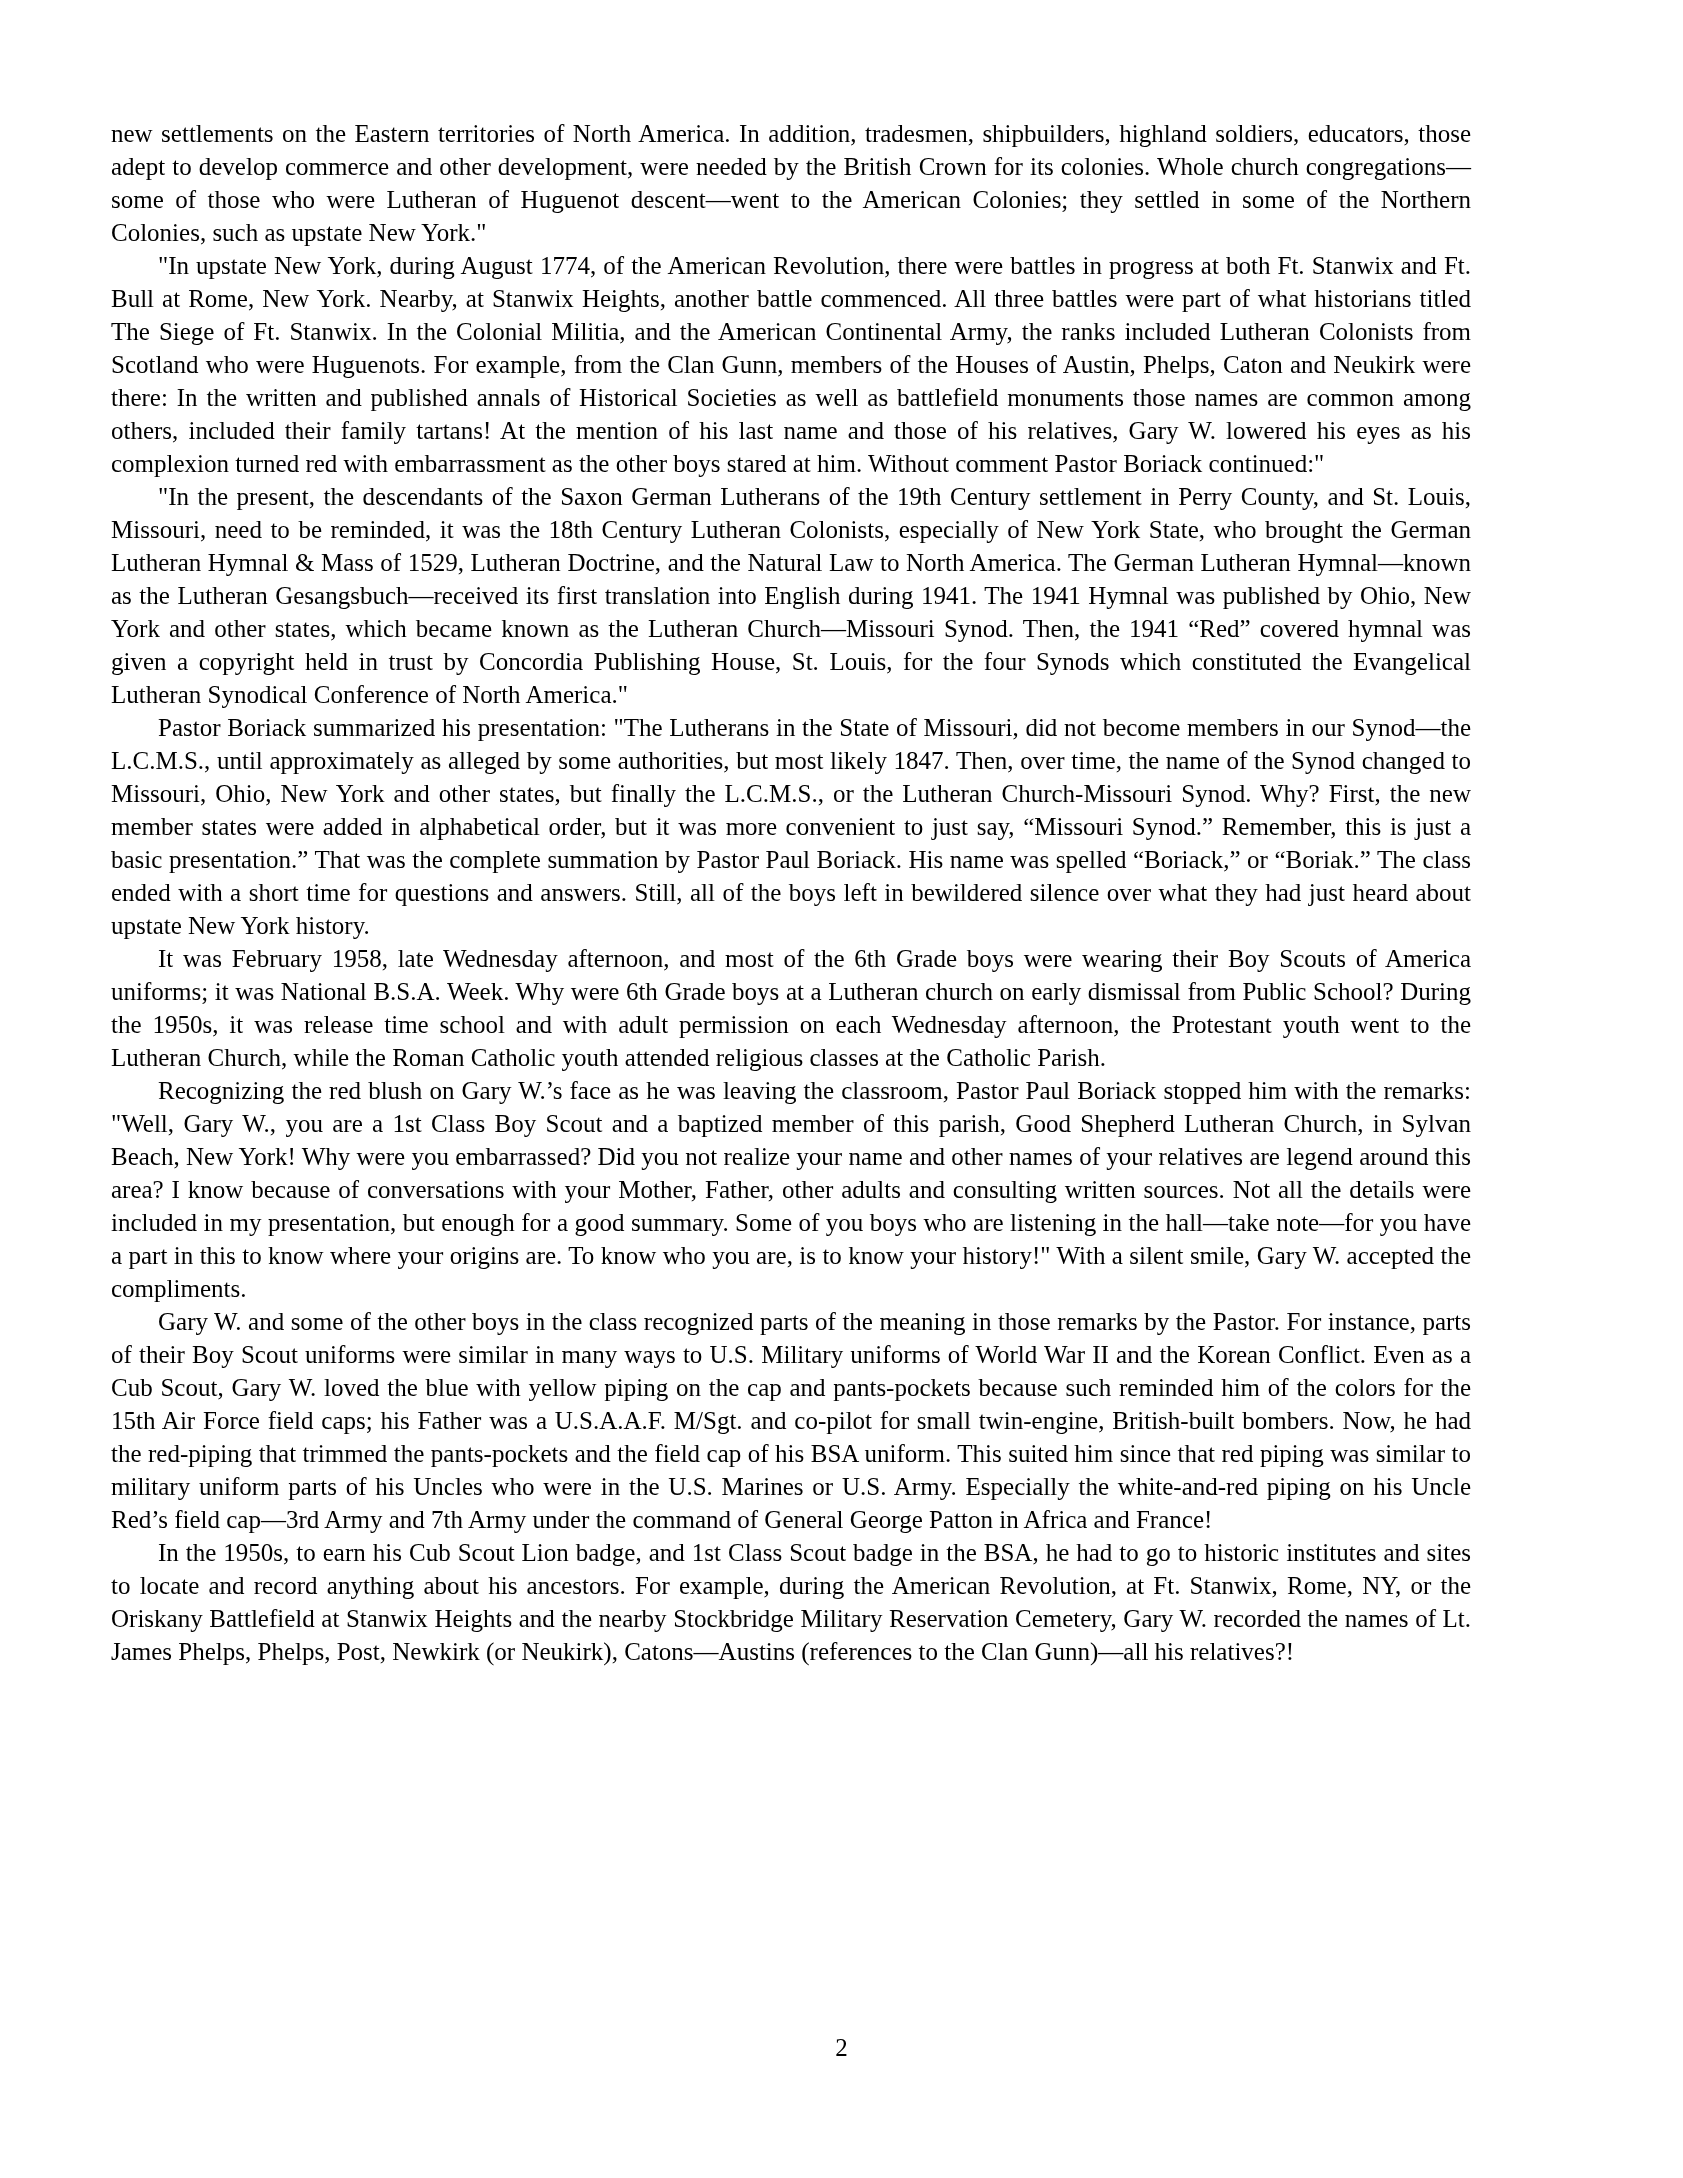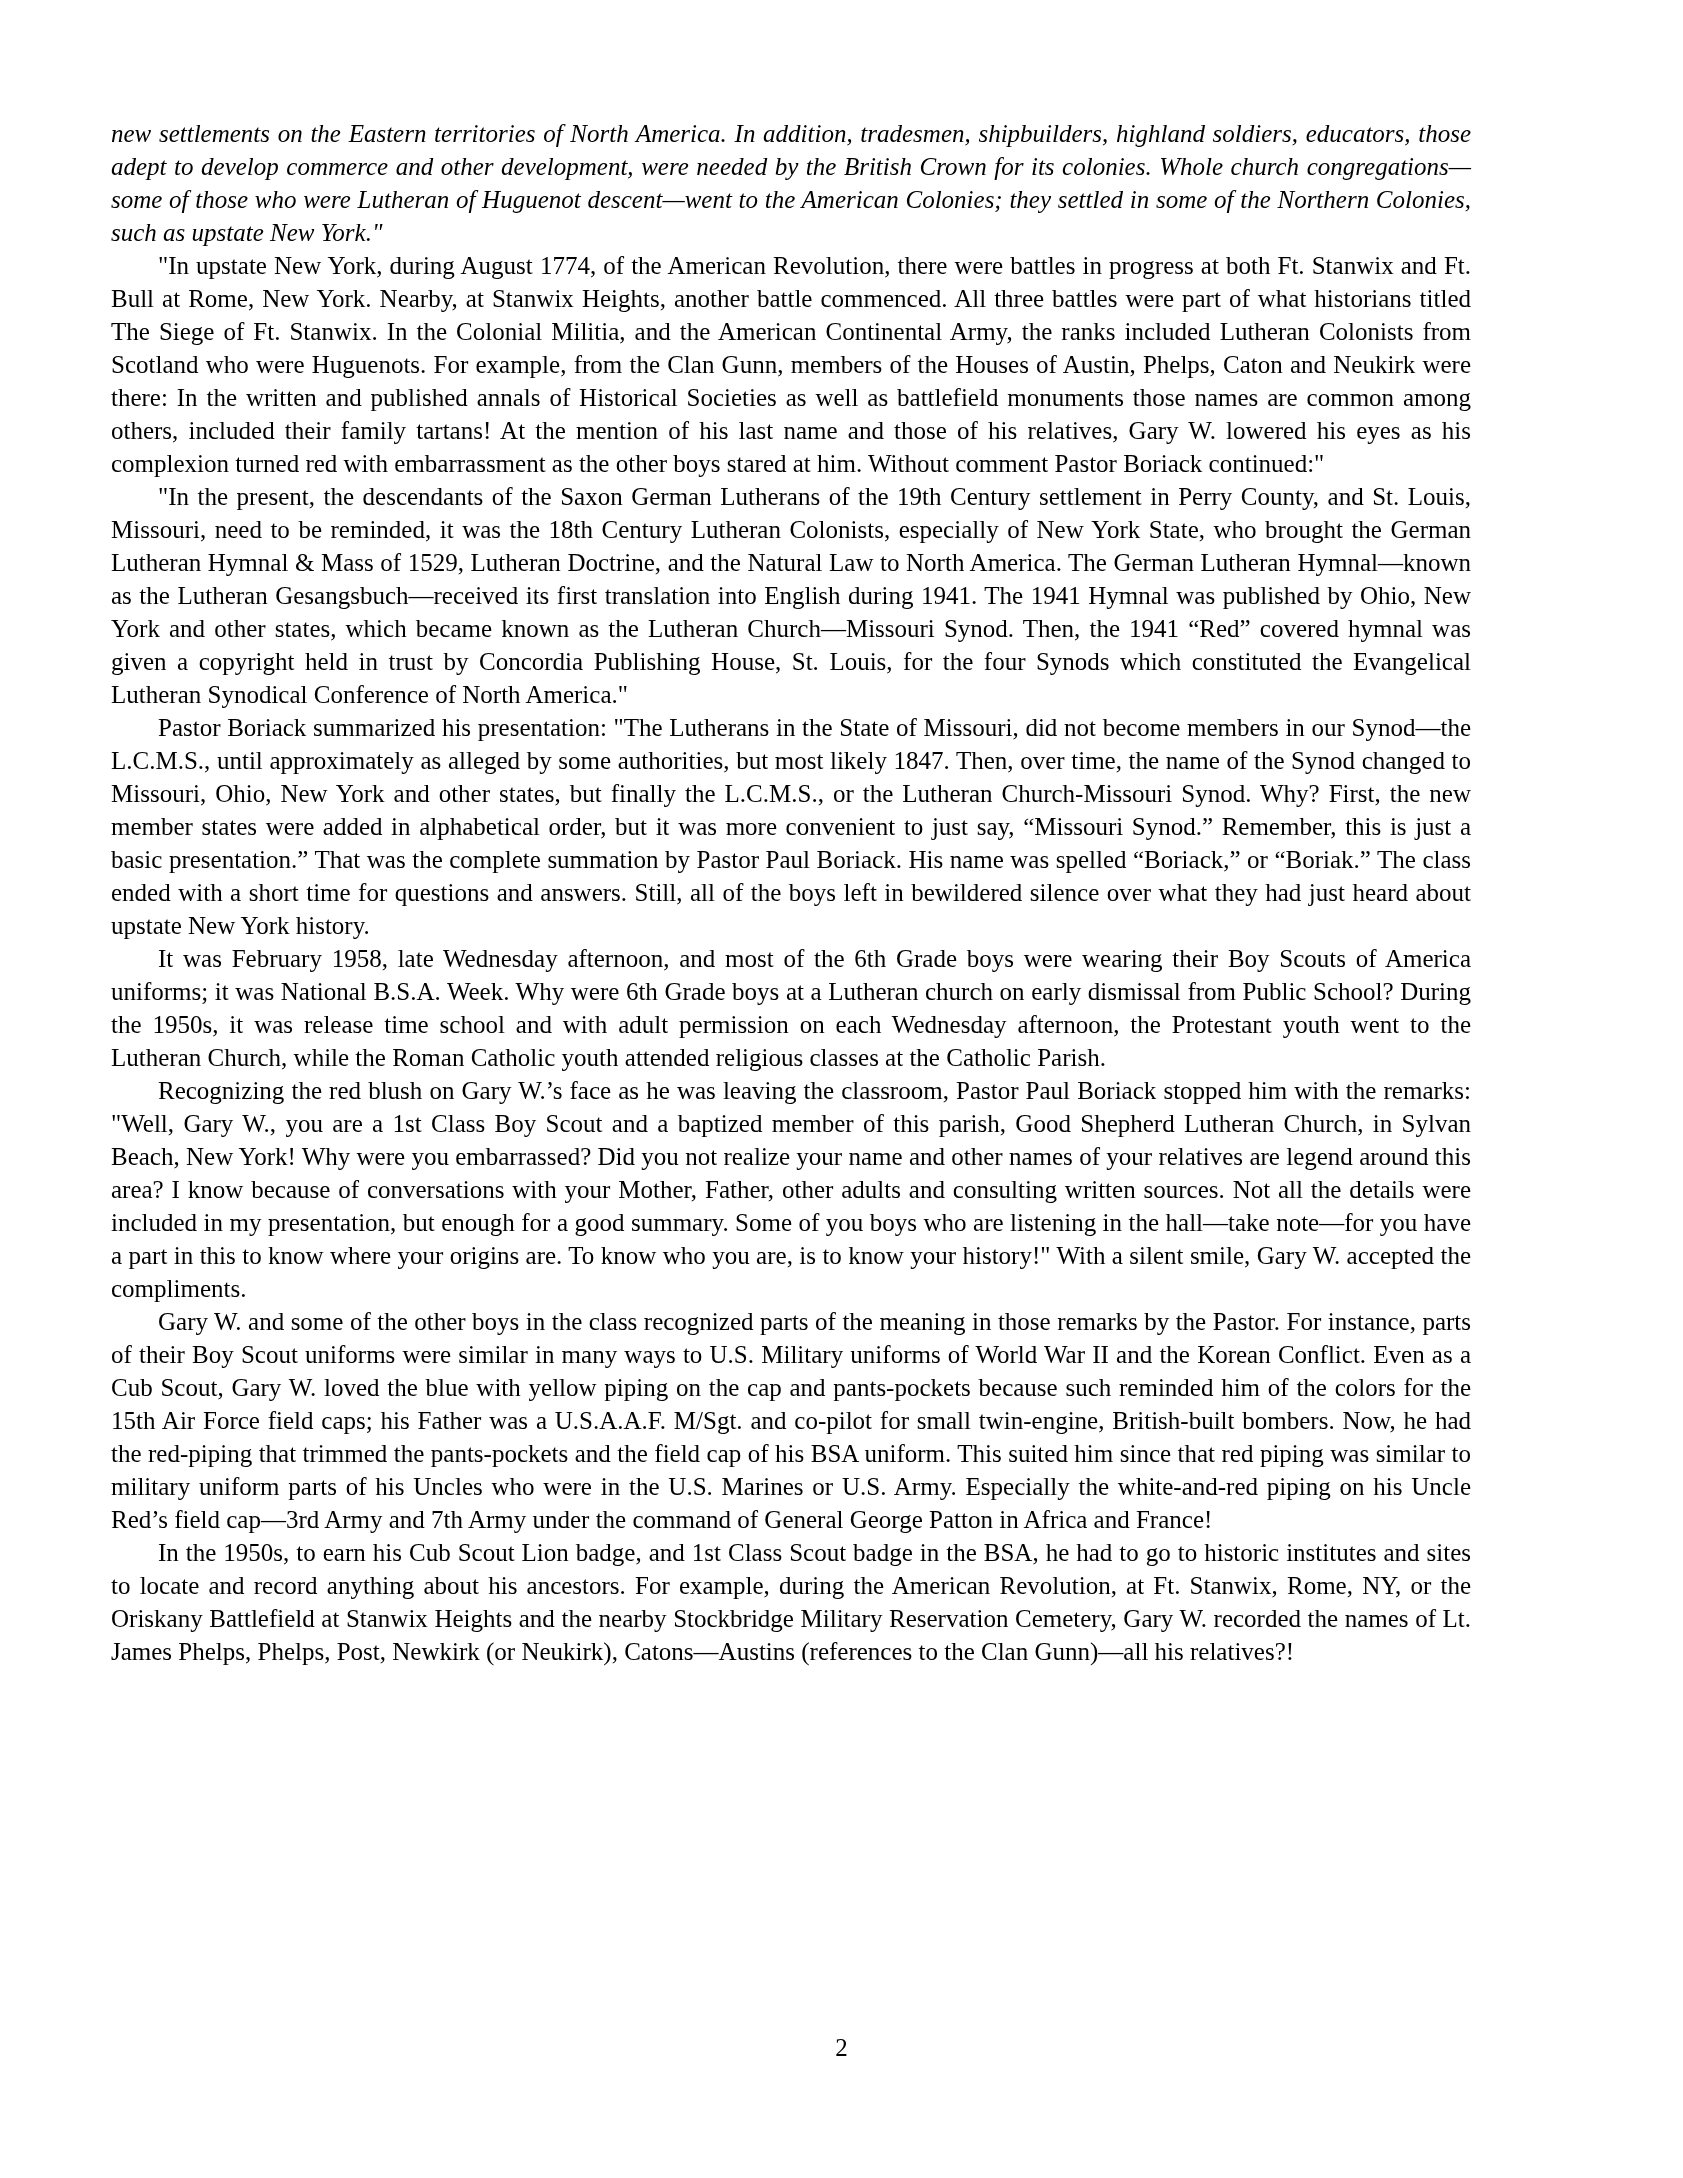--- a/index.html
+++ b/index.html
@@ -39,21 +39,20 @@
     text-justify: inter-word;
     hyphens: none;
     -webkit-hyphens: none;
     word-spacing: 0px;
   }
   p.para.indent {
     text-indent: 47px;
   }
   p.para.noindent {
     text-indent: 0;
-    font-style: italic;
   }
   .page-number {
     position: absolute;
     left: 0;
     top: 2033px;
     width: 1683px;
     text-align: center;
     font-size: 25px;
     line-height: 30px;
     font-family: "Liberation Serif", "DejaVu Serif", serif;

